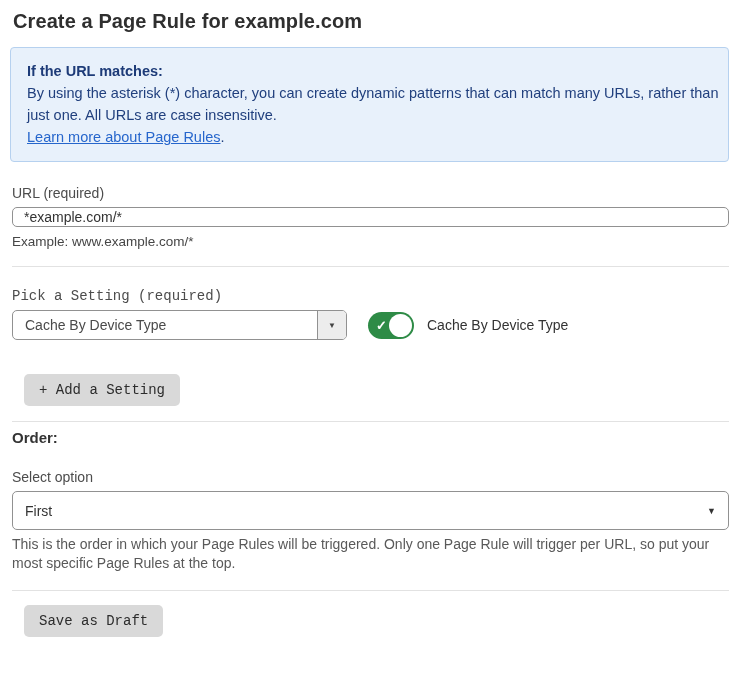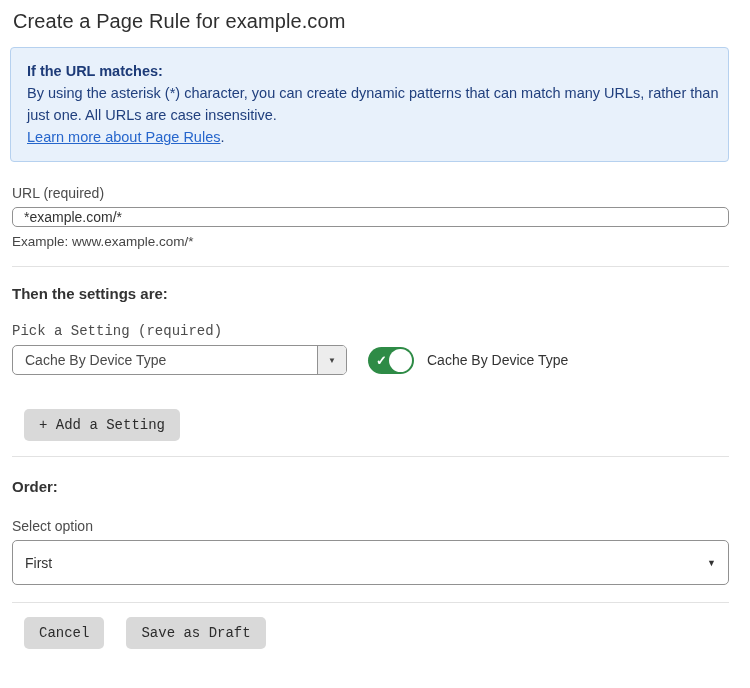--- a/index.html
+++ b/index.html
@@ -7,21 +7,21 @@
   body {
     width: 750px; height: 688px;
     font-family: "Liberation Sans", sans-serif;
     color: #333333;
     overflow: hidden;
     position: relative;
   }
   .page { padding: 10px 21px 0 12px; }
 
   .page-title {
-    font-size: 20px; font-weight: normal; color: #2f2f2f;
+    font-size: 20px; font-weight: bold; color: #2f2f2f;
     letter-spacing: 0.1px;
     margin-left: 1px;
   }
 
   .info-box {
     margin-top: 14px;
     margin-left: -2px;
     background: #e8f1fb;
     border: 1px solid #b6d1ef;
     border-radius: 4px;
@@ -65,21 +65,21 @@
   .divider-1 { margin-top: 17px; }
   .divider-2 { margin-top: 15px; }
   .divider-3 { margin-top: 17px; }
 
   .section-heading {
     margin-top: 18px;
     font-size: 15px;
     font-weight: bold;
     color: #333333;
   }
-  .section-heading.order { margin-top: 21px; }
+  .section-heading.order { margin-top: 7px; }
 
   .picker-label { margin-top: 21px; font-family: Liberation Mono, monospace; }
 
   .setting-row {
     margin-top: 6px;
     display: flex;
     align-items: center;
   }
   .select-box {
     width: 335px;
@@ -152,21 +152,21 @@
     background: #d9d9d9;
     padding: 8px 15px;
     cursor: pointer;
     margin-left: 12px;
   }
   .btn-add { margin-top: 34px; }
 
   .full-select {
     margin-top: 6px;
     width: 100%;
-    height: 45px;
+    height: 39px;
     border: 1px solid #919191;
     border-radius: 5px;
     background: #ffffff;
     display: flex;
     align-items: center;
     justify-content: space-between;
     padding: 0 12px;
     cursor: pointer;
   }
   .full-select .select-value { font-size: 14px; color: #333333; }
@@ -204,21 +204,20 @@
     <div class="info-body">By using the asterisk (*) character, you can create dynamic patterns that can match many URLs, rather than just one. All URLs are case insensitive.</div>
     <div class="info-link-line"><a class="info-link">Learn more about Page Rules</a><span>.</span></div>
   </div>
 
   <div class="field-label">URL (required)</div>
   <input type="text" class="text-input" value="*example.com/*" style="">
   <div class="field-hint">Example: www.example.com/*</div>
 
   <hr class="divider divider-1">
 
-  <div class="section-heading">Then the settings are:</div>
 
   <div class="field-label picker-label">Pick a Setting (required)</div>
 
   <div class="setting-row">
     <div class="select-box">
       <span class="select-value">Cache By Device Type</span>
       <span class="select-arrow-btn">
           <span>▼</span>
         </span>
     </div>
@@ -235,21 +234,21 @@
 
   <div class="section-heading order">Order:</div>
 
   <div class="field-label">Select option</div>
 
   <div class="full-select">
     <span class="select-value">First</span>
     <span class="caret">▼</span>
   </div>
 
+  <div class="help-text">This is the order in which your Page Rules will be triggered. Only one Page Rule will trigger per URL, so put your most specific Page Rules at the top.</div>
 
   <hr class="divider divider-3">
 
   <div class="footer-actions">
-    <button class="btn">Cancel</button>
     <button class="btn">Save as Draft</button>
   </div>
 
 </div>
 
 </body></html>

